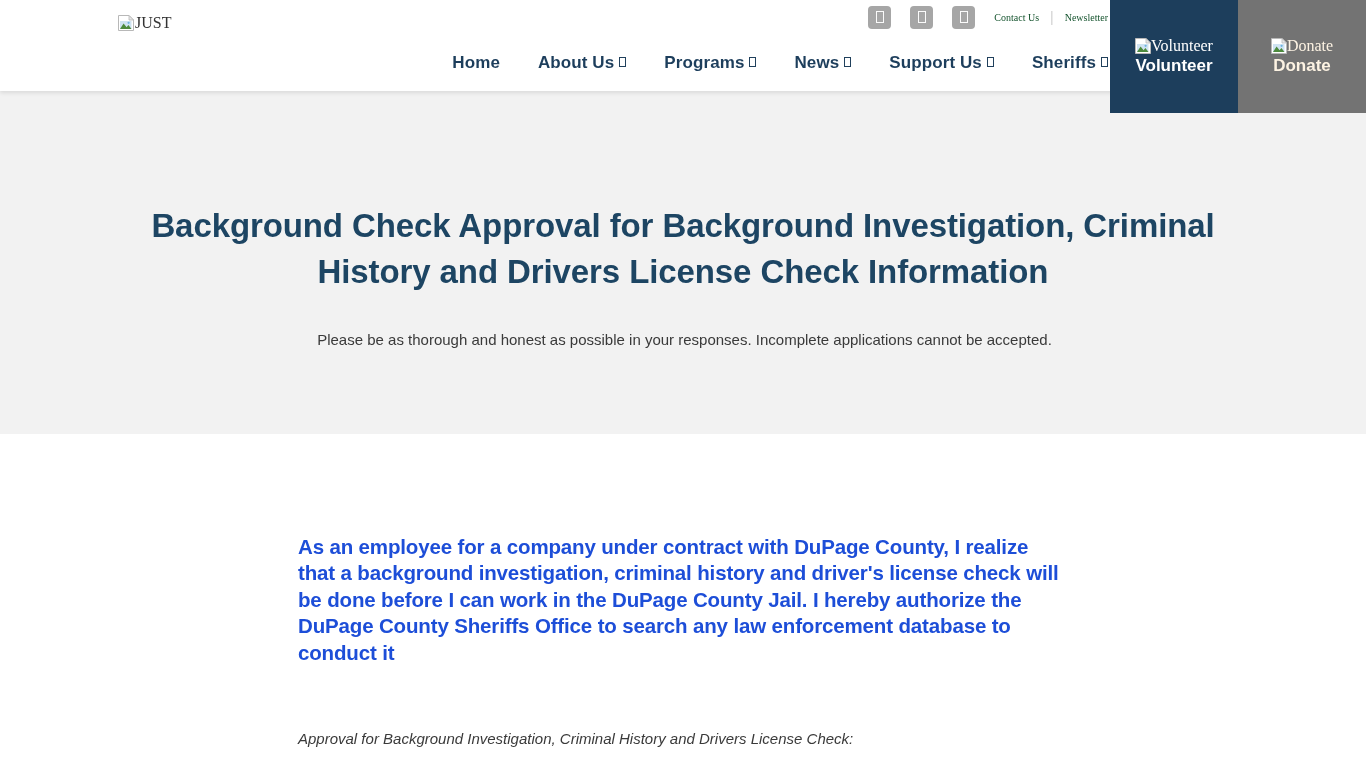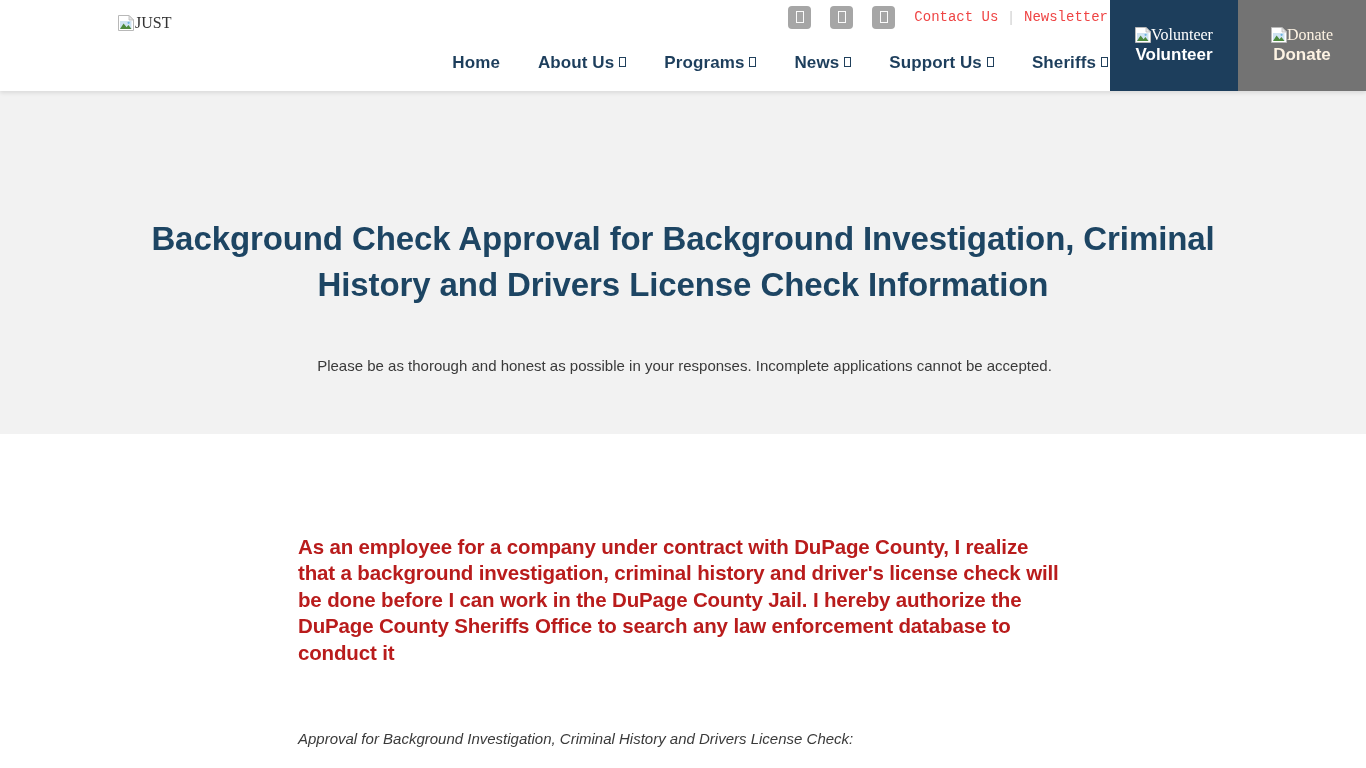--- a/index.html
+++ b/index.html
@@ -78,25 +78,25 @@
   }
   .tofu-dark {
     display: inline-block;
     width: 7px;
     height: 10px;
     border: 1px solid #20405c;
     vertical-align: 1px;
     margin-left: 5px;
   }
   .util-link {
-    font-size: 14px;
-    color: #ef4444;
+    font-size: 10px;
+    color: #14532d;
     text-decoration: none;
     white-space: nowrap;
-    font-family: Liberation Mono, monospace;
+    font-family: Liberation Serif, serif;
   }
   .util-sep {
     color: #d0d0d0;
     font-size: 14px;
     margin: 0 11px;
   }
 
   
   .main-nav {
     position: absolute;
@@ -120,21 +120,21 @@
   
   .cta-group {
     position: absolute;
     right: 0;
     top: 0;
     display: flex;
     height: 91px;
   }
   .cta {
     width: 128px;
-    height: 91px;
+    height: 113px;
     display: flex;
     flex-direction: column;
     align-items: center;
     justify-content: center;
     text-decoration: none;
     cursor: pointer;
   }
   .cta-volunteer { background: #1d3e5c; }
   .cta-donate { background: #737373; }
   .cta-imgrow {
@@ -172,21 +172,21 @@
     justify-content: flex-start;
     padding-top: 112px;
   }
   .hero-title {
     font-size: 33px;
     font-weight: bold;
     color: #1d4563;
     text-align: center;
     line-height: 46px;
     max-width: 1120px;
-    margin: 13px;
+    margin: 0;
     letter-spacing: -0.1px;
   }
   .hero-sub {
     font-size: 15px;
     color: #3a3a3a;
     text-align: center;
     line-height: 22px;
     margin: 34px 0 0 3px;
     max-width: 1000px;
   }
@@ -198,21 +198,21 @@
     background: #ffffff;
     padding-top: 100px;
   }
   .content-inner {
     margin-left: 298px;
     width: 770px;
   }
   .lead-paragraph {
     font-size: 20.5px;
     font-weight: bold;
-    color: #b91c1c;
+    color: #1d4ed8;
     line-height: 26.4px;
     margin: 0;
     letter-spacing: -0.15px;
   }
   .approval-line {
     font-size: 15px;
     color: #3a3a3a;
     line-height: 22px;
     margin: 62px 0 0 0;
     font-style: italic;

